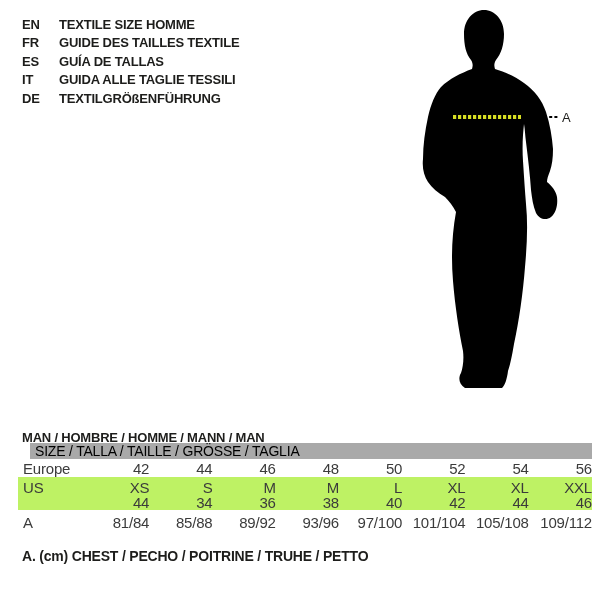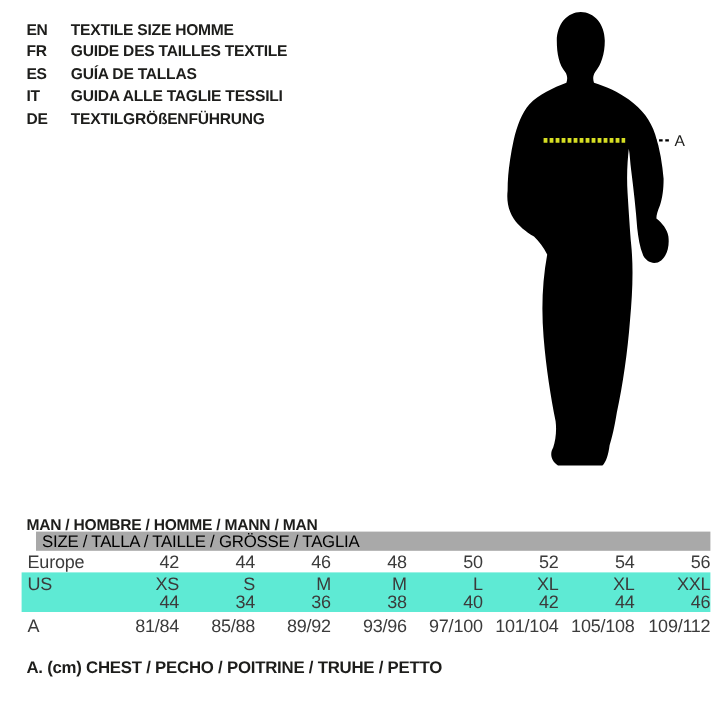--- a/index.html
+++ b/index.html
@@ -151,21 +151,21 @@
       <div class="tcell">42</div>
       <div class="tcell">44</div>
       <div class="tcell">46</div>
       <div class="tcell">48</div>
       <div class="tcell">50</div>
       <div class="tcell">52</div>
       <div class="tcell">54</div>
       <div class="tcell">56</div>
     </div>
 
-    <div class="gray-block" style="background:#5eead4;">
+    <div class="gray-block" style="background:#bef264;">
       <div class="trow row-us-letters">
         <div class="tlabel">US</div>
         <div class="tcell">XS</div>
         <div class="tcell">S</div>
         <div class="tcell">M</div>
         <div class="tcell">M</div>
         <div class="tcell">L</div>
         <div class="tcell">XL</div>
         <div class="tcell">XL</div>
         <div class="tcell">XXL</div>

